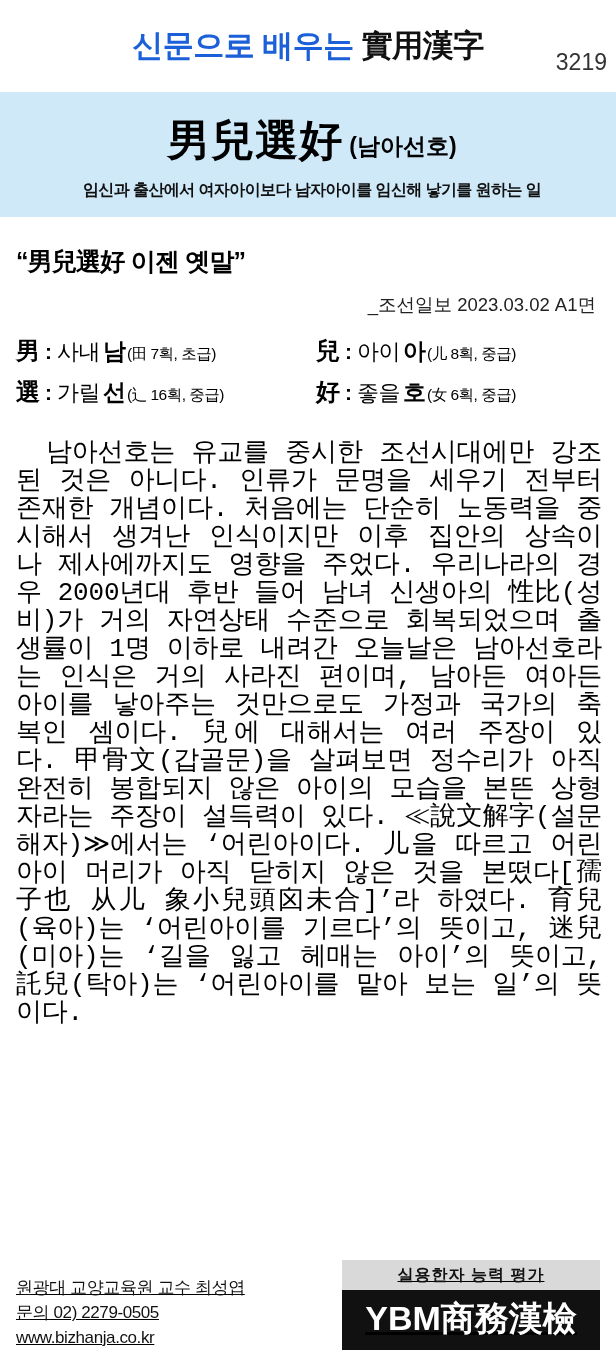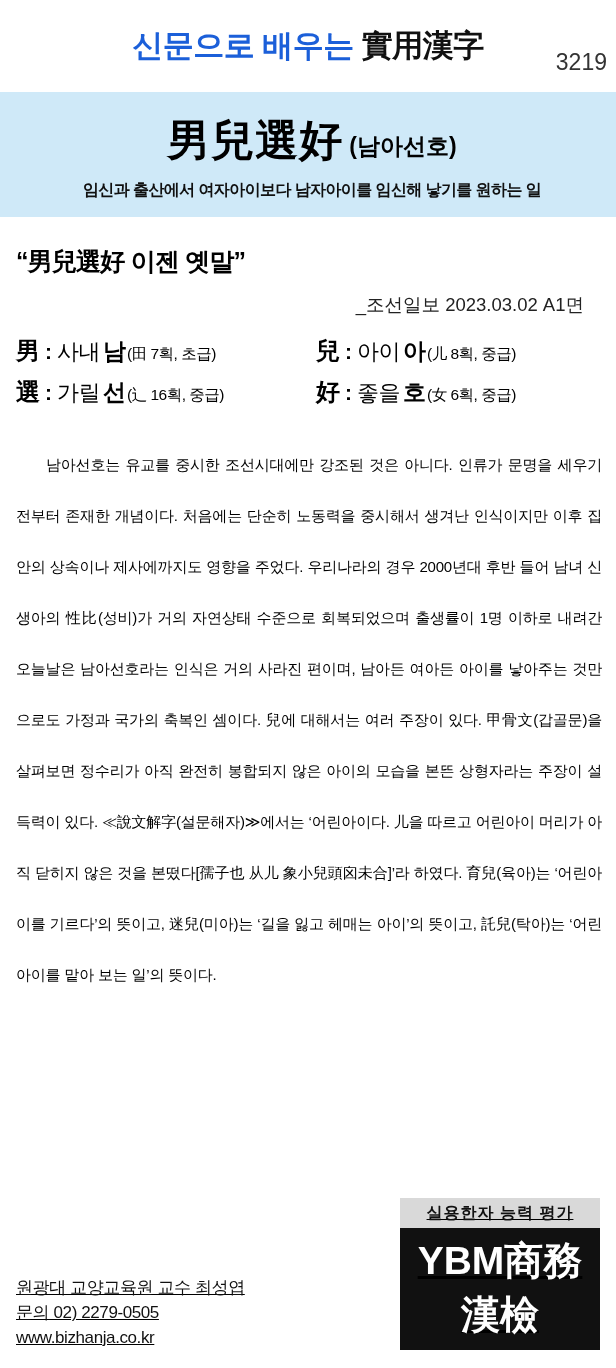--- a/index.html
+++ b/index.html
@@ -67,21 +67,21 @@
   .banner-def {
     margin-top: 10px;
     font-size: 16px;
     font-weight: bold;
     letter-spacing: -0.6px;
     color: #101010;
   }
 
   
   .quote-block {
-    padding: 28px 28px 0 16px;
+    padding: 28px 16px 0 16px;
   }
   .quote {
     font-size: 25px;
     font-weight: bold;
     letter-spacing: -0.8px;
   }
   .source {
     margin-top: 14px;
     text-align: right;
     font-size: 18.5px;
@@ -124,25 +124,26 @@
   }
   .char-note {
     font-size: 15.5px;
     letter-spacing: -0.5px;
     margin-left: 1px;
   }
 
   
   .body-text {
     padding: 22px 14px 0 16px;
-    font-size: 15px;
-    line-height: 51px;
+    font-size: 26px;
+    line-height: 28px;
     text-align: justify;
     text-justify: inter-character;
     letter-spacing: -0.2px;
+    font-family: Liberation Mono, monospace;
   }
   .body-text p { margin: 0; }
   .body-text .indent { display: inline-block; width: 30px; }
 
   
   .footer {
     position: absolute;
     left: 0;
     bottom: 0;
     width: 616px;
@@ -153,37 +154,37 @@
     justify-content: space-between;
     text-decoration: underline;
   }
   .footer-left {
     font-size: 17px;
     line-height: 25px;
     letter-spacing: -0.4px;
     color: #111111;
   }
   .logo {
-    width: 200px;
+    width: 258px;
     margin-left: 44px;
   }
   .logo-top {
     background: #d9d9d9;
     text-align: center;
     font-size: 16px;
     font-weight: bold;
     letter-spacing: 1px;
     padding: 5px 0 4px 0;
     color: #111111;
   }
   .logo-bottom {
     background: #111111;
     color: #ffffff;
     text-align: center;
-    font-size: 39px;
+    font-size: 34px;
     font-weight: bold;
     letter-spacing: 0px;
     padding: 6px 0 8px 0;
   }
 </style>
 </head>
 <body>
 
 <div class="header">
   <div class="header-title">

